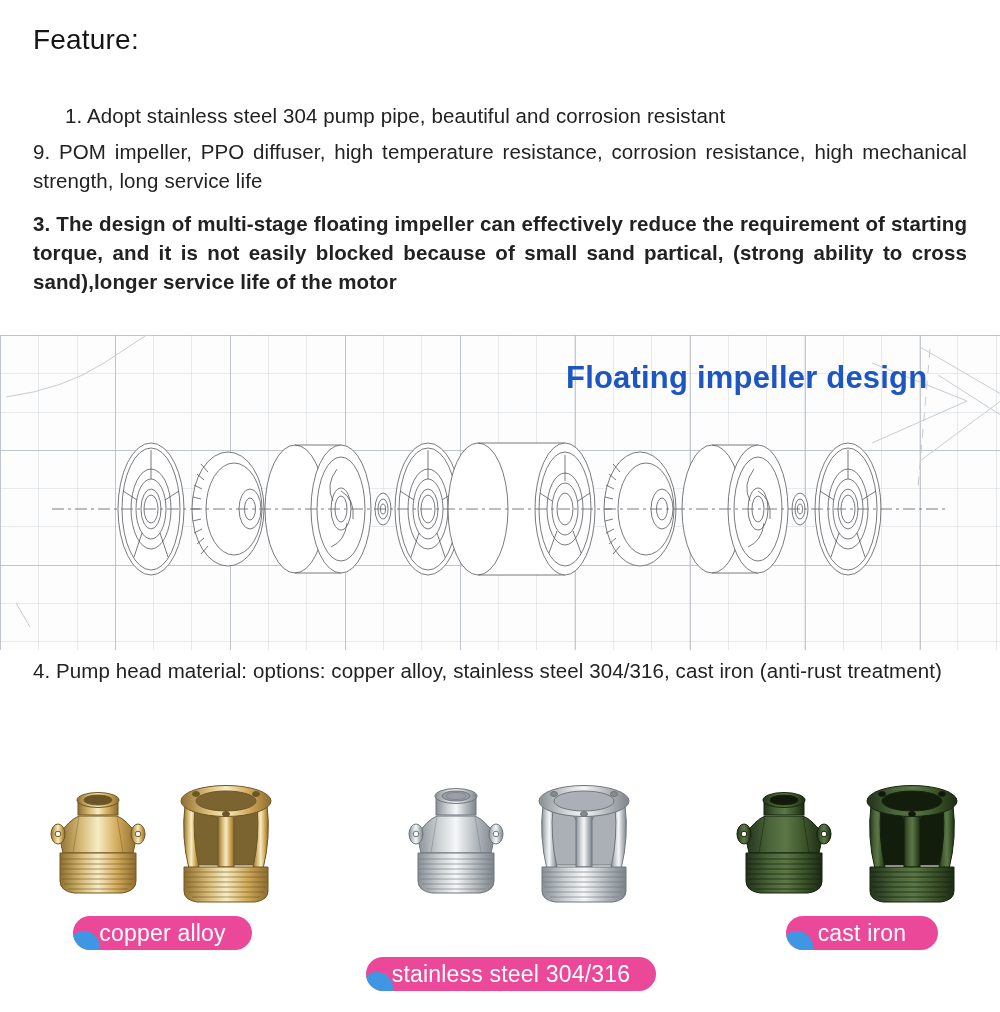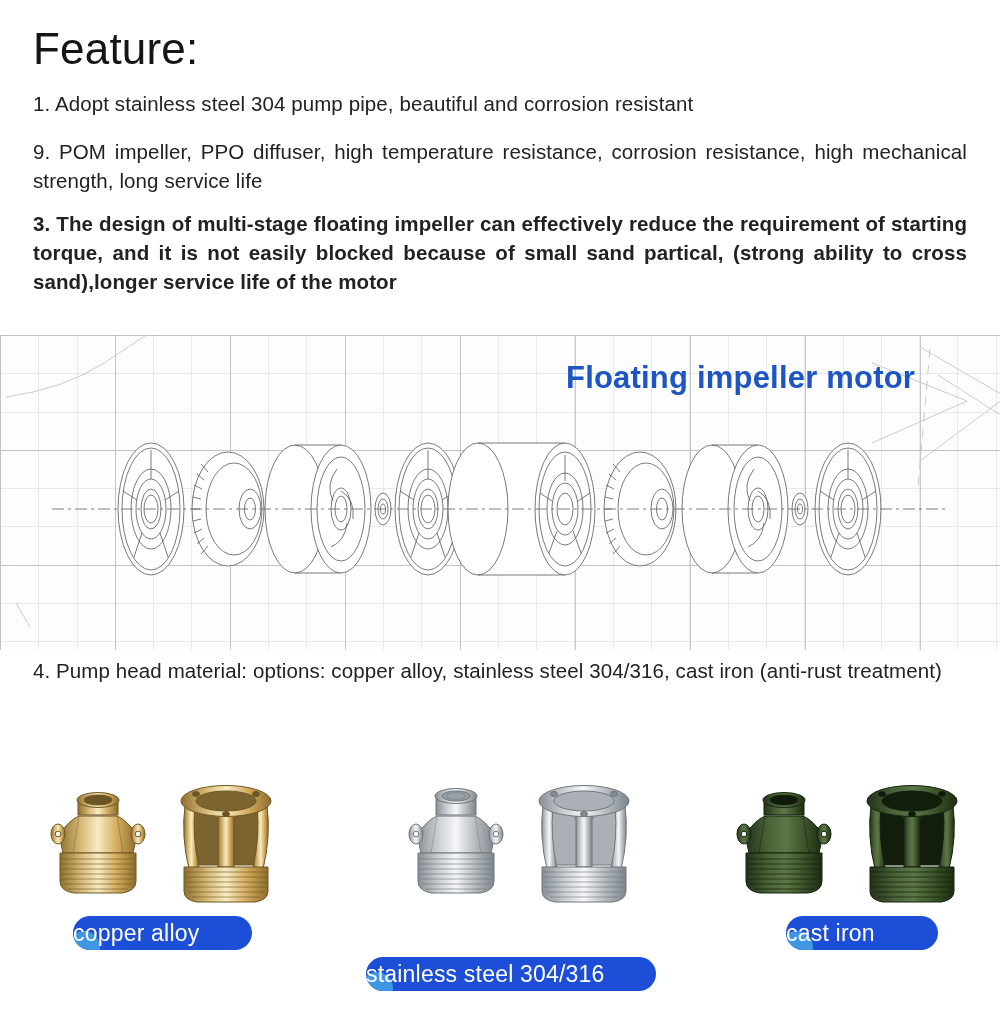--- a/index.html
+++ b/index.html
@@ -2,27 +2,27 @@
 <html><head>
 <meta charset="utf-8">
 <style>
   html,body{margin:0;padding:0;background:#ffffff;}
   #page{
     position:relative;width:1000px;height:1012px;background:#ffffff;overflow:hidden;
     font-family:"Liberation Sans","DejaVu Sans",sans-serif;color:#1c1c1e;
   }
   #page-title{
     position:absolute;left:33px;top:24px;margin:0;
-    font-size:44px;font-weight:400;color:#151515;letter-spacing:.2px;
+    font-size:28px;font-weight:400;color:#151515;letter-spacing:.2px;
   }
   .feat{
     position:absolute;left:33px;width:934px;margin:0;
     font-size:20.5px;line-height:29px;color:#222224;letter-spacing:.1px;
   }
-  #p1{top:89px;}
+  #p1{top:101px;margin-left:32px;}
   #p2{top:137px;text-align:justify;}
   #p3{top:209px;text-align:justify;font-weight:bold;}
   #p4{top:656px;text-align:justify;}
   
   #band{
     position:absolute;left:0;top:335px;width:1000px;height:315px;
     background:
       repeating-linear-gradient(to right, rgba(178,184,191,.75) 0 1px, transparent 1px 115px),
       repeating-linear-gradient(to bottom, rgba(178,184,191,.75) 0 1px, transparent 1px 115px),
       repeating-linear-gradient(to right, rgba(205,211,217,.45) 0 1px, transparent 1px 38.3px),
@@ -30,21 +30,21 @@
       #fdfdfe;
   }
   #band svg{position:absolute;left:0;top:0;}
   #diagram-caption{
     position:absolute;left:566px;top:360px;width:400px;
     font-size:31px;font-weight:700;color:#1d56c3;letter-spacing:.2px;
   }
   .prod{position:absolute;top:781px;}
   .pill{
     position:absolute;top:916px;height:34px;border-radius:17px;overflow:hidden;
-    background:#1d4ed8;color:#ffffff;display:flex;align-items:center;justify-content:flex-start;
+    background:#ec4899;color:#ffffff;display:flex;align-items:center;justify-content:center;
     font-size:23px;letter-spacing:.2px;
   }
   .pill::before{
     content:"";position:absolute;left:-5px;bottom:-13px;width:32px;height:32px;
     border-radius:50%;background:#3f97e4;
   }
   .pill span{position:relative;z-index:1;}
   #pill-copper{left:73px;width:179px;}
   #pill-steel{left:366px;width:290px;margin-top:41px;}
   #pill-iron{left:786px;width:152px;}
@@ -128,21 +128,21 @@
         <use href="#cone" transform="translate(640,174)"></use>
         <use href="#drum" transform="translate(712,174)"></use>
         <use href="#washer" transform="translate(800,174)"></use>
         <use href="#disc" transform="translate(848,174)"></use>
       </g>
 
       <line x1="52" y1="174" x2="948" y2="174" stroke="#6a6d72" stroke-width="0.9" stroke-dasharray="12 4 3 4"></line>
     </svg>
   </section>
 
-  <div id="diagram-caption">Floating impeller motor</div>
+  <div id="diagram-caption">Floating impeller design</div>
 
   <p class="feat" id="p4">4. Pump head material: options: copper alloy, stainless steel 304/316, cast iron (anti-rust treatment)</p>
 
   <svg width="0" height="0" style="position:absolute">
     <defs>
       <linearGradient id="gCu" x1="0" y1="0" x2="1" y2="0">
         <stop offset="0" stop-color="#8f6f30"></stop>
           <stop offset=".28" stop-color="#d7ba77"></stop>
         <stop offset=".5" stop-color="#f6ecc4"></stop>
           <stop offset=".75" stop-color="#d2aa5b"></stop>

